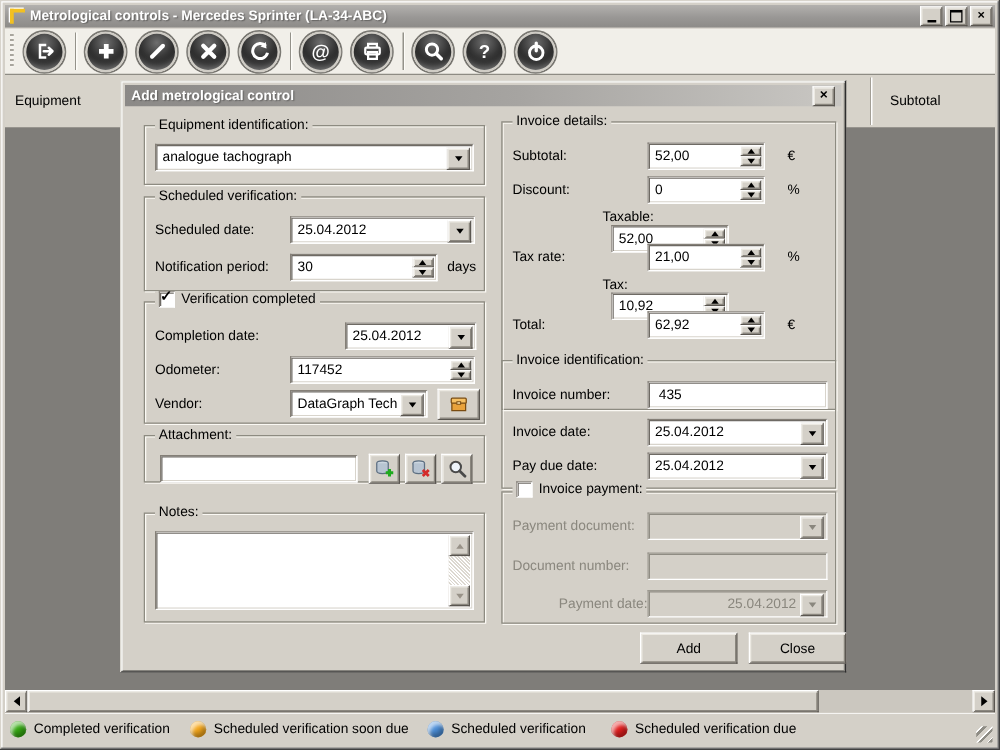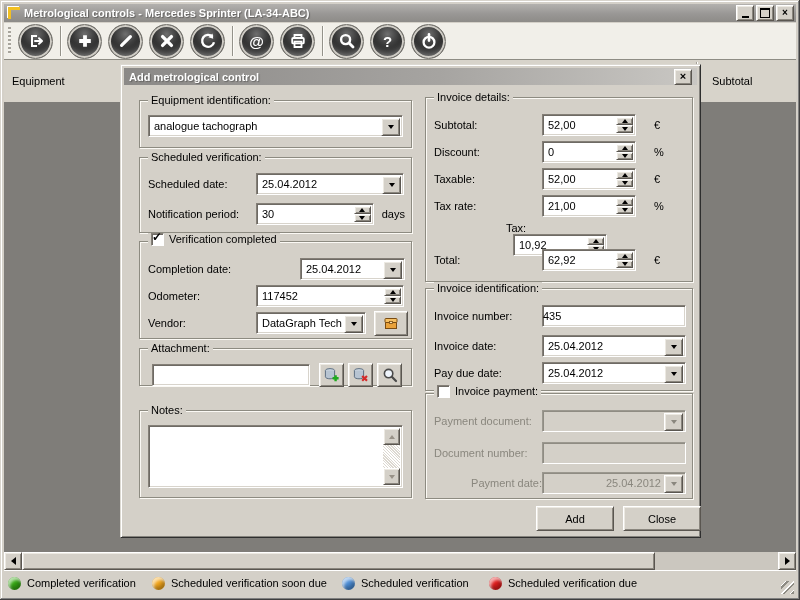--- a/index.html
+++ b/index.html
@@ -57,21 +57,21 @@
   
   .statusbar{position:absolute;left:4px;top:570px;right:4px;height:26px;background:#d4d0c8;
              box-shadow:inset 0 1px 0 #fff;}
   .leg{position:absolute;top:0;height:100%;display:flex;align-items:center;gap:6px;white-space:nowrap;}
   .dot{width:13px;height:13px;border-radius:50%;flex:0 0 auto;
        box-shadow:inset 2px 3px 3px rgba(255,255,255,.65),inset -2px -3px 4px rgba(0,0,0,.35);}
   .grip{position:absolute;right:2px;bottom:2px;width:13px;height:13px;
         background:repeating-linear-gradient(135deg,transparent 0 3px,#fff 3px 4px,#8e8c84 4px 6px);}
 
   
-  .dialog{position:absolute;left:120px;top:64px;width:581px;height:474px;background:#d4d0c8;box-sizing:border-box;
+  .dialog{position:absolute;left:96px;top:64px;width:581px;height:474px;background:#d4d0c8;box-sizing:border-box;
           border:1px solid;border-color:#dcd9d2 #2e2e2e #2e2e2e #dcd9d2;
           box-shadow:inset 1px 1px 0 #fff,inset -1px -1px 0 #85837d;}
   .dlg-title{position:absolute;left:3px;top:3px;right:3px;height:17px;
              background:linear-gradient(90deg,#8b8987 0%,#a6a4a1 55%,#c9c7c3 100%);
              display:flex;align-items:center;padding:0 5px;box-sizing:border-box;}
   .dlg-title .t{color:#fff;font-weight:bold;flex:1;text-shadow:1px 1px 1px rgba(0,0,0,.3);}
   .dlg-close{width:16px;height:14px;display:flex;align-items:center;justify-content:center;
              font-weight:bold;font-size:11px;line-height:11px;cursor:pointer;}
 
   .group{position:absolute;border:1px solid #8d8b81;box-shadow:1px 1px 0 #fbf9f4,inset 1px 1px 0 #fbf9f4;box-sizing:border-box;}
@@ -79,21 +79,21 @@
   .legend-cb{top:-9px;display:flex;align-items:center;gap:5px;}
   .colL{left:18px;width:273px;}
   .colR{left:304px;width:268px;}
 
   .row{position:absolute;left:8px;right:6px;height:22px;display:flex;align-items:center;}
   .lbl{width:108px;flex:0 0 auto;white-space:nowrap;}
   .unit{margin-left:18px;}
 
   .sunken{background:#fff;border:1px solid;border-color:#847f77 #fff #fff #847f77;
           box-shadow:inset 1px 1px 0 #6e6a64,inset -1px -1px 0 #d8d4cc;box-sizing:border-box;}
-  .field-txt{padding:2px 0;line-height:16px;white-space:nowrap;overflow:hidden;flex:1;}
+  .field-txt{padding:2px 8px;line-height:16px;white-space:nowrap;overflow:hidden;flex:1;}
   .combo{display:flex;height:22px;padding:2px;}
   .combo .val{flex:1;padding:1px 3px;line-height:14px;white-space:nowrap;overflow:hidden;}
   .combo .drop{width:17px;height:16px;display:flex;align-items:center;justify-content:center;cursor:pointer;flex:0 0 auto;}
   .spinner{display:flex;height:22px;padding:2px;}
   .spinner .val{flex:1;padding:1px 3px;line-height:14px;white-space:nowrap;overflow:hidden;}
   .spincol{width:17px;height:16px;display:flex;flex-direction:column;flex:0 0 auto;}
   .spincol .sbtn{flex:1;display:flex;align-items:center;justify-content:center;cursor:pointer;}
   .input{height:22px;display:flex;align-items:center;}
 
   .cb{width:13px;height:13px;background:#fff;position:relative;flex:0 0 auto;cursor:pointer;
@@ -366,21 +366,21 @@
               <span class="tri tri-up"></span>
             </span>
           <span class="track"></span>
           <span class="sbtn raised">
               <span class="tri tri-down"></span>
             </span>
         </span>
       </div>
     </div>
 
-    <div class="group colR" style="top:32px;height:185px;">
+    <div class="group colR" style="top:32px;height:231px;">
       <span class="legend">Invoice details:</span>
       <div class="row" style="top:16px;">
         <span class="lbl">Subtotal:</span>
         <div class="spinner sunken" style="width:94px;">
           <span class="val">52,00</span>
           <span class="spincol">
               <span class="sbtn raised">
                 <span class="tri tri-up"></span>
               </span>
               <span class="sbtn raised">
@@ -398,21 +398,21 @@
               <span class="sbtn raised">
                 <span class="tri tri-up"></span>
               </span>
               <span class="sbtn raised">
                 <span class="tri tri-down"></span>
               </span>
             </span>
         </div>
         <span class="unit">%</span>
       </div>
-      <div class="row" style="top:70px;">
+      <div class="row" style="top:70px;flex-direction:column;">
         <span class="lbl">Taxable:</span>
         <div class="spinner sunken" style="width:94px;">
           <span class="val">52,00</span>
           <span class="spincol">
               <span class="sbtn raised">
                 <span class="tri tri-up"></span>
               </span>
               <span class="sbtn raised">
                 <span class="tri tri-down"></span>
               </span>

